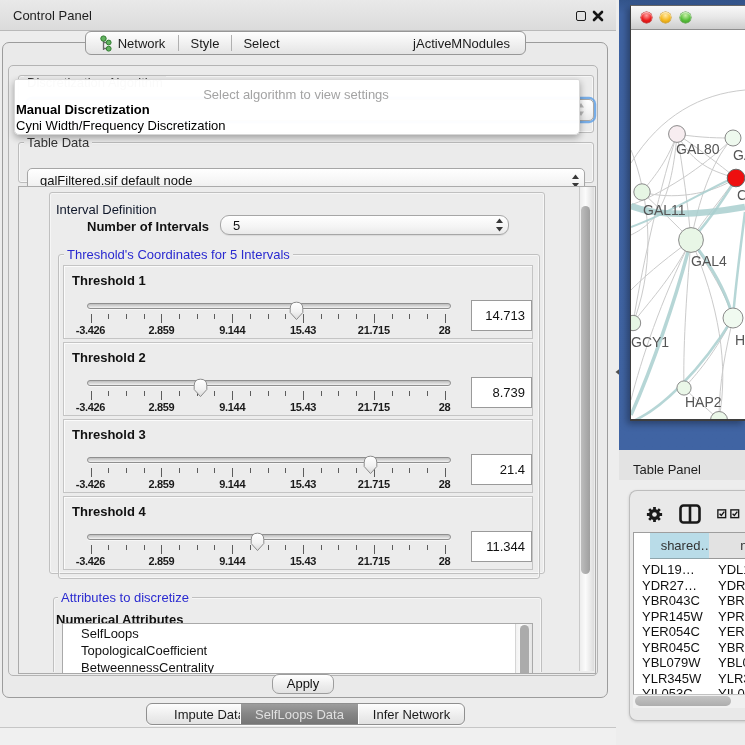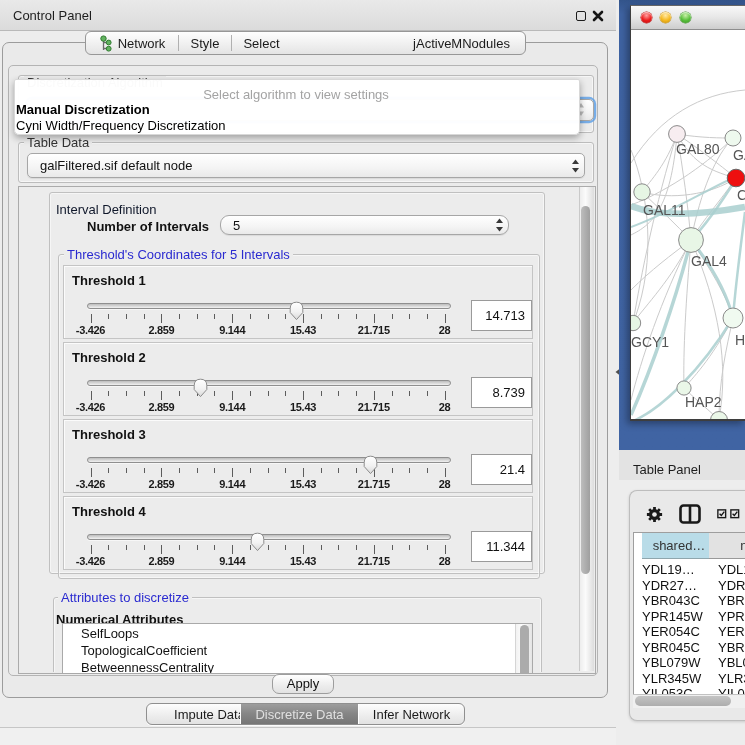--- a/index.html
+++ b/index.html
@@ -50,21 +50,21 @@
 </div>
 <div class="grp" style="left:18px;top:75px;width:574px;height:56px;"></div>
 <div class="gtitle" style="left:24px;top:76px;color:#333;">Discretization Algorithm</div>
 <div class="combo" style="left:27px;top:99px;width:565px;height:20px;box-shadow:0 0 0 2.2px rgba(90,158,230,.8);"></div>
 <svg class="ab" style="left:577px;top:102px;" width="8" height="15" viewBox="0 0 8 15">
     <path d="M4 1 L7 5.5 H1 Z" fill="#b8b8b8"></path>
     <path d="M4 14 L1 9.5 H7 Z" fill="#b8b8b8"></path>
   </svg>
 <div class="grp" style="left:18px;top:142px;width:574px;height:39px;"></div>
 <div class="gtitle" style="left:24px;top:136px;color:#333;">Table Data</div>
-<div class="combo" style="left:27px;top:153px;width:556px;height:23px;">
+<div class="combo" style="left:27px;top:168px;width:556px;height:23px;">
     <div class="ctext">galFiltered.sif default node</div>
     <svg class="arrs" width="9" height="14" viewBox="0 0 9 14">
       <path d="M4.5 0.5 L8 5 H1 Z" fill="#383838"></path>
       <path d="M4.5 13.5 L1 9 H8 Z" fill="#383838"></path>
     </svg>
   </div>
 <div class="ab" style="left:18px;top:186px;width:576px;height:486px;background:#ececec;border:1px solid #ababab;"></div>
 <div class="ab" style="left:579px;top:187px;width:14px;height:484px;background:linear-gradient(90deg,#ededed,#fbfbfb 40%,#dcdcdc);border-left:1px solid #c9c9c9;"></div>
 <div class="ab" style="left:581px;top:206px;width:9px;height:368px;border-radius:5px;background:linear-gradient(90deg,#bdbdbd,#ababab 60%,#9f9f9f);"></div>
 <div class="grp" style="left:49px;top:192px;width:494px;height:380px;border-color:#c0c0c0;"></div>
@@ -255,21 +255,21 @@
 <div class="ab" style="left:62px;top:623px;width:469px;height:49px;background:#fff;border:1px solid #a9a9a9;overflow:hidden;">
  <div class="row" style="left:18px;top:2px;">SelfLoops</div>
  <div class="row" style="left:18px;top:19px;">TopologicalCoefficient</div>
  <div class="row" style="left:18px;top:36px;">BetweennessCentrality</div>
  <div class="ab" style="right:0;top:0;bottom:0;width:16px;background:linear-gradient(90deg,#f2f2f2,#fdfdfd 40%,#e4e4e4);border-left:1px solid #d5d5d5;"></div>
  <div class="ab" style="right:3.5px;top:1px;width:9px;height:60px;border-radius:5px;background:#ababab;"></div>
 </div>
 <div class="ab" style="left:272px;top:674px;width:60px;height:18px;border:1px solid #9d9d9d;border-radius:7px;background:linear-gradient(#ffffff,#ececec 60%,#e2e2e2);font-size:13px;color:#111;text-align:center;line-height:17px;">Apply</div>
 <div class="ab" style="left:146px;top:703px;width:317px;height:20px;border:1px solid #8f8f8f;border-radius:6px;background:linear-gradient(#fdfdfd,#efefef 50%,#e2e2e2);overflow:hidden;box-shadow:0 1px 0 rgba(255,255,255,.8);">
  <div class="tabseg" style="left:16px;width:93px;">Impute Data</div>
- <div class="tabseg" style="left:93px;width:119px;background:linear-gradient(#9d9d9d,#858585 50%,#767676);color:#e0e0e0;border-left:1px solid #fff;border-right:1px solid #fff;box-sizing:border-box;">Discretize Data</div>
+ <div class="tabseg" style="left:93px;width:119px;background:linear-gradient(#9d9d9d,#858585 50%,#767676);color:#e0e0e0;border-left:1px solid #fff;border-right:1px solid #fff;box-sizing:border-box;">SelfLoops Data</div>
  <div class="tabseg" style="left:212px;width:105px;">Infer Network</div>
 </div>
 <div class="ab" style="left:0;top:727px;width:616px;height:1px;background:#c6c6c6;"></div>
 <div class="ab" style="left:0;top:728px;width:616px;height:17px;background:#f0f0f0;"></div>
 <svg class="ab" style="left:615px;top:368px;" width="5" height="8" viewBox="0 0 5 8">
     <path d="M5 0.5 L0.5 4 L5 7.5 Z" fill="#4f4f4f"></path>
   </svg>
 <div class="ab" style="left:619px;top:0;width:126px;height:451px;background:linear-gradient(#33548a,#3f63a2 14px,#4064a3);"></div>
 <div class="ab" style="left:630px;top:5px;width:115px;height:413px;background:#fff;border-left:1.5px solid #3e3e3e;border-top:1px solid #666;border-bottom:2px solid #3e3e3e;box-shadow:-3px 3px 7px rgba(0,0,0,.35);overflow:hidden;">
  <div class="ab" style="left:0;top:0;right:0;height:23px;background:linear-gradient(#f8f8f8,#e9e9e9 45%,#cdcdcd);border-bottom:1px solid #8d8d8d;border-top-left-radius:4px;">
@@ -356,21 +356,21 @@
  <svg class="ab" style="left:87px;top:18px;" width="9.5" height="9.5" viewBox="0 0 11 11">
       <rect x="1" y="1" width="9" height="9" fill="none" stroke="#1a1a1a" stroke-width="1.6"></rect>
       <path d="M3 5.5 L5 7.5 L8.5 3" fill="none" stroke="#1a1a1a" stroke-width="1.6"></path>
     </svg>
  <svg class="ab" style="left:100px;top:18px;" width="9.5" height="9.5" viewBox="0 0 11 11">
       <rect x="1" y="1" width="9" height="9" fill="none" stroke="#1a1a1a" stroke-width="1.6"></rect>
       <path d="M3 5.5 L5 7.5 L8.5 3" fill="none" stroke="#1a1a1a" stroke-width="1.6"></path>
     </svg>
 </div>
 <div class="ab" style="left:633px;top:532px;width:112px;height:162px;background:#fff;border:1px solid #9e9e9e;border-right:none;overflow:hidden;">
- <div class="ab" style="left:8px;top:0;width:74px;height:25px;background:#b9dce8;border-right:1px solid #8fa6ad;border-bottom:1px solid #8fa6ad;font-size:13px;color:#333;text-align:center;line-height:25px;">shared…</div>
+ <div class="ab" style="left:16px;top:0;width:74px;height:25px;background:#b9dce8;border-right:1px solid #8fa6ad;border-bottom:1px solid #8fa6ad;font-size:13px;color:#333;text-align:center;line-height:25px;">shared…</div>
  <div class="ab" style="left:75px;top:0;width:95px;height:25px;background:#e2e2e2;border-bottom:1px solid #999;font-size:13px;color:#333;text-align:center;line-height:25px;">name</div>
  <div class="row" style="left:8px;top:29.0px;">YDL19…</div>
  <div class="row" style="left:84px;top:29.0px;">YDL19…</div>
  <div class="row" style="left:8px;top:44.5px;">YDR27…</div>
  <div class="row" style="left:84px;top:44.5px;">YDR27…</div>
  <div class="row" style="left:8px;top:60.0px;">YBR043C</div>
  <div class="row" style="left:84px;top:60.0px;">YBR043C</div>
  <div class="row" style="left:8px;top:75.5px;">YPR145W</div>
  <div class="row" style="left:84px;top:75.5px;">YPR145W</div>
  <div class="row" style="left:8px;top:91.0px;">YER054C</div>

